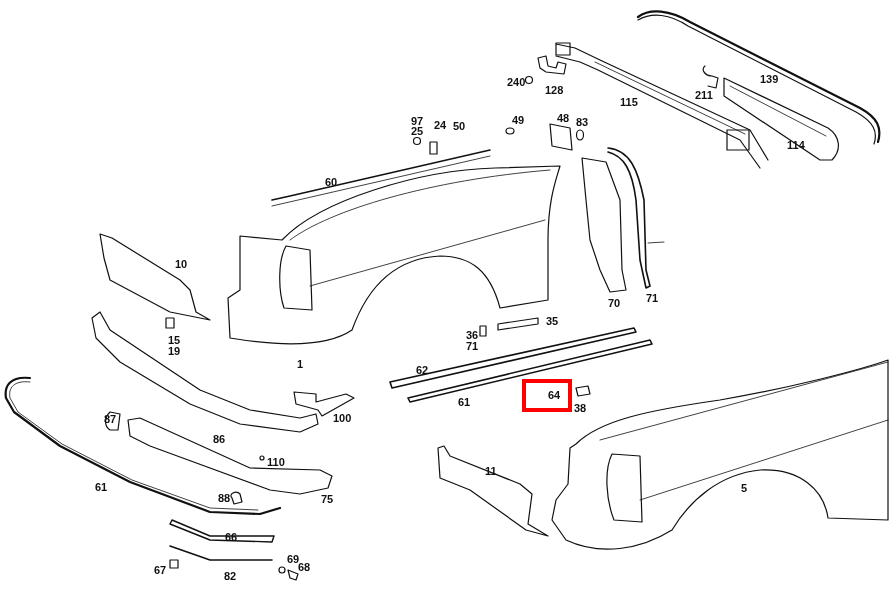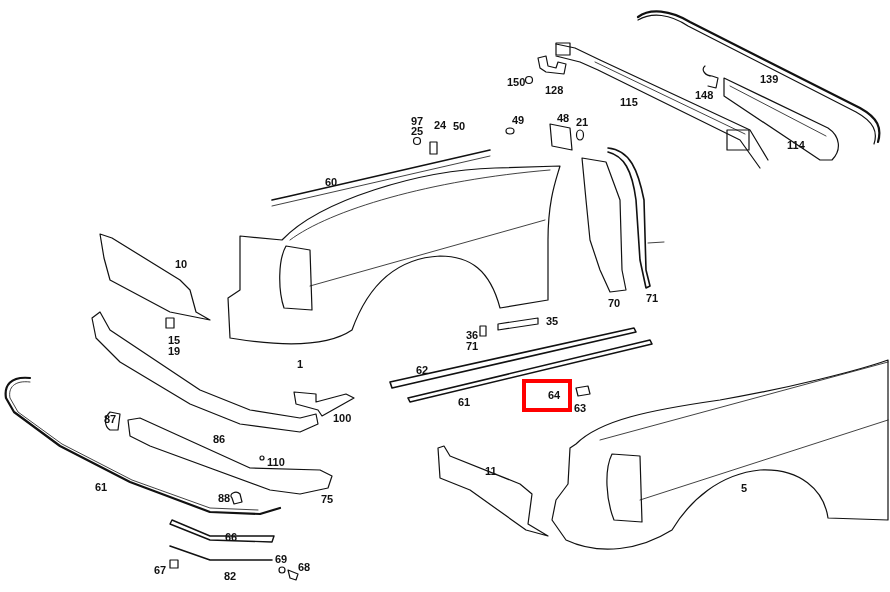--- a/index.html
+++ b/index.html
@@ -94,44 +94,44 @@
   <span class="lbl" style="left:297px;top:358px">1</span>
   <span class="lbl" style="left:741px;top:482px">5</span>
   <span class="lbl" style="left:175px;top:258px">10</span>
   <span class="lbl" style="left:485px;top:465px">11</span>
   <span class="lbl" style="left:168px;top:334px">15</span>
   <span class="lbl" style="left:168px;top:345px">19</span>
   <span class="lbl" style="left:434px;top:119px">24</span>
   <span class="lbl" style="left:411px;top:125px">25</span>
   <span class="lbl" style="left:546px;top:315px">35</span>
   <span class="lbl" style="left:466px;top:329px">36</span>
-  <span class="lbl" style="left:576px;top:116px">21</span>
+  <span class="lbl" style="left:576px;top:116px">83</span>
   <span class="lbl" style="left:557px;top:112px">48</span>
   <span class="lbl" style="left:512px;top:114px">49</span>
   <span class="lbl" style="left:453px;top:120px">50</span>
   <span class="lbl" style="left:411px;top:115px">97</span>
   <span class="lbl" style="left:466px;top:340px">71</span>
   <span class="lbl" style="left:325px;top:176px">60</span>
   <span class="lbl" style="left:458px;top:396px">61</span>
   <span class="lbl" style="left:416px;top:364px">62</span>
-  <span class="lbl" style="left:574px;top:402px">63</span>
+  <span class="lbl" style="left:574px;top:402px">38</span>
   <span class="lbl" style="left:548px;top:389px">64</span>
   <span class="lbl" style="left:224px;top:570px">82</span>
   <span class="lbl" style="left:225px;top:531px">66</span>
   <span class="lbl" style="left:154px;top:564px">67</span>
   <span class="lbl" style="left:298px;top:561px">68</span>
-  <span class="lbl" style="left:275px;top:553px">69</span>
+  <span class="lbl" style="left:287px;top:553px">69</span>
   <span class="lbl" style="left:608px;top:297px">70</span>
   <span class="lbl" style="left:646px;top:292px">71</span>
   <span class="lbl" style="left:321px;top:493px">75</span>
   <span class="lbl" style="left:213px;top:433px">86</span>
   <span class="lbl" style="left:104px;top:413px">87</span>
   <span class="lbl" style="left:218px;top:492px">88</span>
   <span class="lbl" style="left:95px;top:481px">61</span>
   <span class="lbl" style="left:333px;top:412px">100</span>
   <span class="lbl" style="left:267px;top:456px">110</span>
   <span class="lbl" style="left:787px;top:139px">114</span>
   <span class="lbl" style="left:620px;top:96px">115</span>
-  <span class="lbl" style="left:695px;top:89px">148</span>
+  <span class="lbl" style="left:695px;top:89px">211</span>
   <span class="lbl" style="left:545px;top:84px">128</span>
   <span class="lbl" style="left:760px;top:73px">139</span>
-  <span class="lbl" style="left:507px;top:76px">150</span>
+  <span class="lbl" style="left:507px;top:76px">240</span>
 </div>
 
 </body></html>

